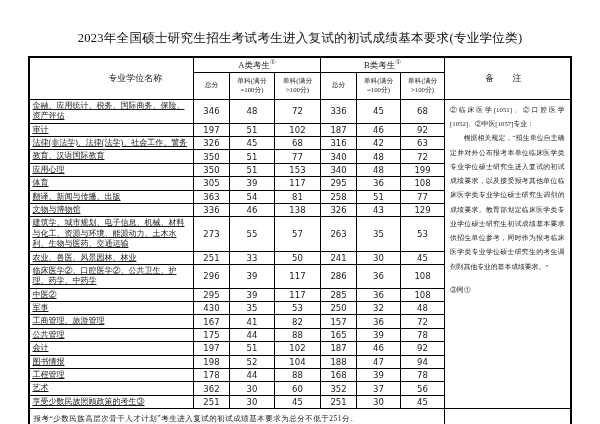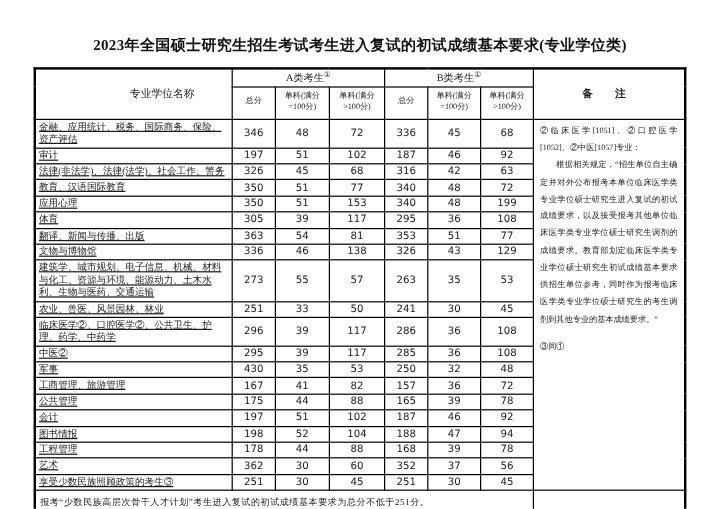--- a/index.html
+++ b/index.html
@@ -2,36 +2,36 @@
 <html><head>
 <meta charset="utf-8">
 <style>
   html,body{margin:0;padding:0;}
   body{
     width:600px;height:424px;overflow:hidden;background:#ffffff;
     font-family:"Liberation Serif", serif;color:#1a1a1a;
   }
   .page{padding-top:30px;}
   .doc-title{
-    font-size:12.5px;font-weight:bold;text-align:center;margin:0 0 9px 0;
+    font-size:12.5px;font-weight:normal;text-align:center;margin:0 0 9px 0;
     letter-spacing:0.3px;color:#111;
   }
   table.score-table{
     border-collapse:collapse;table-layout:fixed;width:541px;margin:0 auto;
     border:2px solid #000;
   }
   .score-table th,.score-table td{border:1px solid #000;overflow:hidden;}
   .name-h{font-size:9px;font-weight:normal;text-align:center;padding-left:48px;}
   .group-h{font-size:8.5px;font-weight:normal;height:13px;padding:0;text-align:center;}
   .sup{font-size:6.5px;vertical-align:super;}
   .sub-h{
     font-size:6.8px;font-weight:normal;line-height:1.3;white-space:pre-line;
     text-align:center;height:24px;padding:1px 0;
   }
-  .remark-h{font-size:9px;font-weight:bold;text-align:center;letter-spacing:8px;}
+  .remark-h{font-size:9px;font-weight:normal;text-align:center;letter-spacing:8px;}
   td.name{font-size:8px;line-height:1.3;padding:1px 2px;text-align:left;text-decoration:underline;}
   td.num{
     font-family:"DejaVu Sans", "Liberation Sans", sans-serif;
     font-size:8.5px;text-align:center;padding:0;height:12px;
   }
   td.remark-cell{
     vertical-align:top;text-align:justify;
     font-size:6.8px;line-height:2.1;padding:3px 5px 0 5px;
   }
   .r-body{text-indent:2em;}
@@ -137,21 +137,21 @@
     <td class="num">117</td>
     <td class="num">295</td>
     <td class="num">36</td>
     <td class="num">108</td>
   </tr>
         <tr>
     <td class="name">翻译、新闻与传播、出版</td>
     <td class="num">363</td>
     <td class="num">54</td>
     <td class="num">81</td>
-    <td class="num">353</td>
+    <td class="num">258</td>
     <td class="num">51</td>
     <td class="num">77</td>
   </tr>
         <tr>
     <td class="name">文物与博物馆</td>
     <td class="num">336</td>
     <td class="num">46</td>
     <td class="num">138</td>
     <td class="num">326</td>
     <td class="num">43</td>

